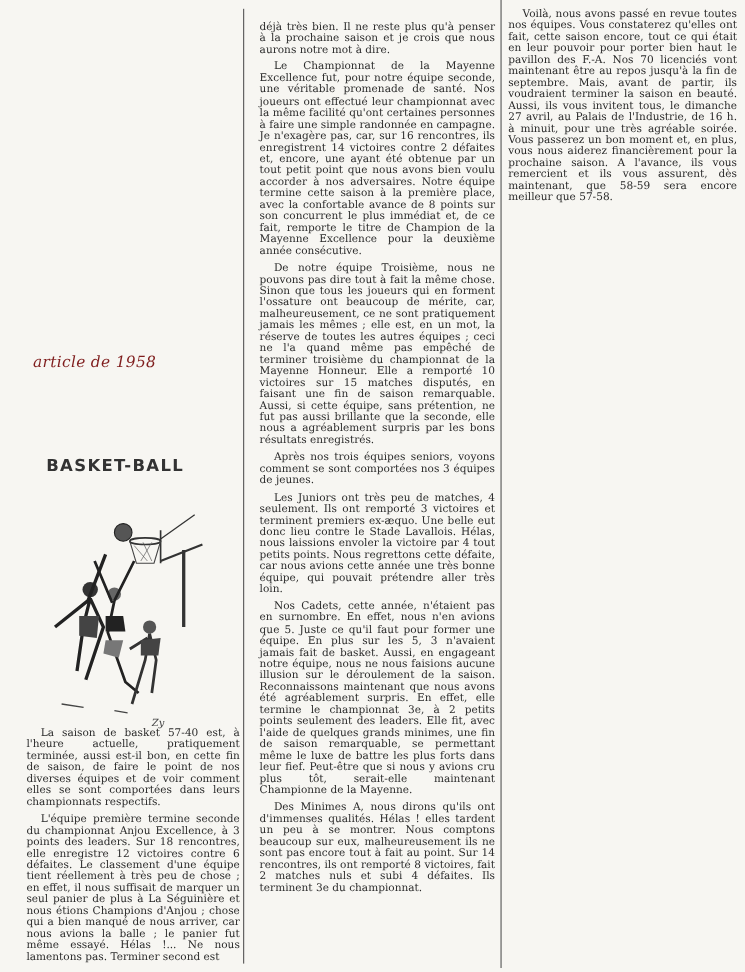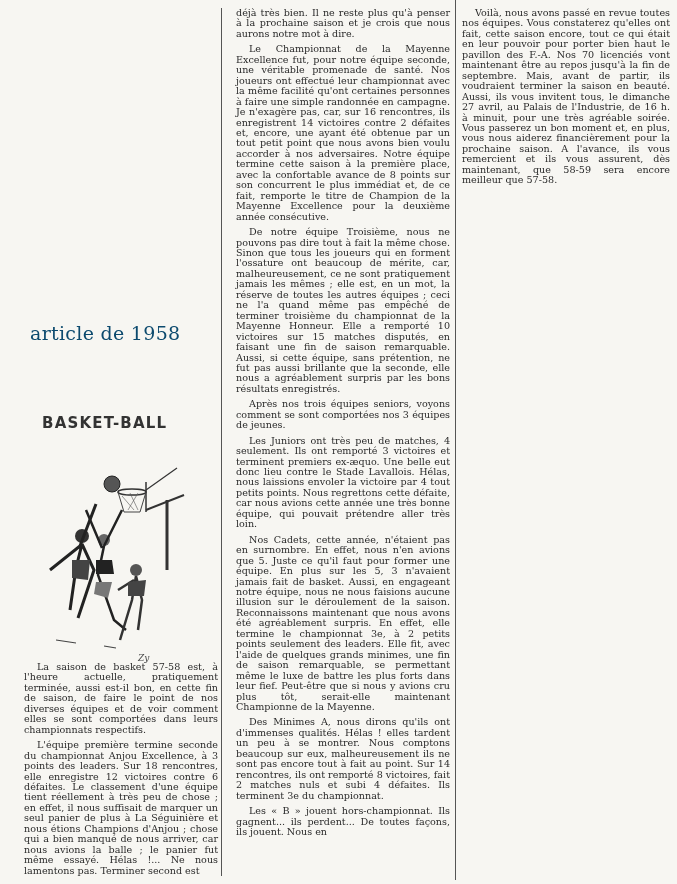--- a/index.html
+++ b/index.html
@@ -9,26 +9,26 @@
     font-family: "DejaVu Serif", "Liberation Serif", serif;
     color: #2a2a2a;
     position: relative;
   }
   .page { position: absolute; inset: 0; }
   .rule-v { position: absolute; background: #555; width: 1px; }
   .col { position: absolute; font-size: 9.6px; line-height: 10.45px; text-align: justify; }
   .col p { margin: 0 0 5px 0; text-indent: 13px; }
   .col p.cont { text-indent: 0; }
   #col1 { left: 24px; width: 194px; top: 662px; }
-  #col2 { left: 236px; width: 214px; top: 8px; }
+  #col2 { left: 236px; width: 214px; top: 20px; }
   #col3 { left: 462px; width: 208px; top: 8px; }
   .handwritten {
     position: absolute; left: 30px; top: 322px;
-    font-family: "DejaVu Serif", serif; 
-    font-size: 19px; color: #0c4a6e; letter-spacing: 0.3px;
+    font-family: "DejaVu Serif", serif; font-style: italic;
+    font-size: 14px; color: #7f1d1d; letter-spacing: 0.3px;
   }
   .headline {
     position: absolute; left: 42px; top: 414px;
     font-family: "DejaVu Sans", sans-serif; font-weight: bold;
     font-size: 15px; letter-spacing: 1.2px; color: #333;
   }
   .illustration { position: absolute; left: 34px; top: 440px; width: 180px; height: 220px; }
   .sig { position: absolute; left: 138px; top: 653px; font-size: 9px; font-style: italic; color: #444; }
 </style>
 </head>
@@ -66,32 +66,31 @@
 
     <circle cx="102" cy="130" r="6" fill="#555"></circle>
     <path d="M102 136 L98 160 L86 200 M102 136 L108 160 L104 190 M100 140 L84 150" stroke="#333" stroke-width="2.5" fill="none"></path>
     <path d="M94 142 L112 140 L110 156 L94 156 Z" fill="#444"></path>
 
     <path d="M22 200 L42 203 M70 206 L82 208" stroke="#444" stroke-width="1.2"></path>
   </svg>
   <div class="sig">Zy</div>
 
   <div class="col" id="col1">
-    <p>La saison de basket 57-58 est, à l'heure actuelle, pratiquement terminée, aussi est-il bon, en cette fin de saison, de faire le point de nos diverses équipes et de voir comment elles se sont comportées dans leurs championnats respectifs.</p>
+    <p>La saison de basket 57-40 est, à l'heure actuelle, pratiquement terminée, aussi est-il bon, en cette fin de saison, de faire le point de nos diverses équipes et de voir comment elles se sont comportées dans leurs championnats respectifs.</p>
     <p>L'équipe première termine seconde du championnat Anjou Excellence, à 3 points des leaders. Sur 18 rencontres, elle enregistre 12 victoires contre 6 défaites. Le classement d'une équipe tient réellement à très peu de chose ; en effet, il nous suffisait de marquer un seul panier de plus à La Séguinière et nous étions Champions d'Anjou ; chose qui a bien manqué de nous arriver, car nous avions la balle ; le panier fut même essayé. Hélas !... Ne nous lamentons pas. Terminer second est</p>
   </div>
 
   <div class="col" id="col2">
     <p class="cont">déjà très bien. Il ne reste plus qu'à penser à la prochaine saison et je crois que nous aurons notre mot à dire.</p>
     <p>Le Championnat de la Mayenne Excellence fut, pour notre équipe seconde, une véritable promenade de santé. Nos joueurs ont effectué leur championnat avec la même facilité qu'ont certaines personnes à faire une simple randonnée en campagne. Je n'exagère pas, car, sur 16 rencontres, ils enregistrent 14 victoires contre 2 défaites et, encore, une ayant été obtenue par un tout petit point que nous avons bien voulu accorder à nos adversaires. Notre équipe termine cette saison à la première place, avec la confortable avance de 8 points sur son concurrent le plus immédiat et, de ce fait, remporte le titre de Champion de la Mayenne Excellence pour la deuxième année consécutive.</p>
     <p>De notre équipe Troisième, nous ne pouvons pas dire tout à fait la même chose. Sinon que tous les joueurs qui en forment l'ossature ont beaucoup de mérite, car, malheureusement, ce ne sont pratiquement jamais les mêmes ; elle est, en un mot, la réserve de toutes les autres équipes ; ceci ne l'a quand même pas empêché de terminer troisième du championnat de la Mayenne Honneur. Elle a remporté 10 victoires sur 15 matches disputés, en faisant une fin de saison remarquable. Aussi, si cette équipe, sans prétention, ne fut pas aussi brillante que la seconde, elle nous a agréablement surpris par les bons résultats enregistrés.</p>
     <p>Après nos trois équipes seniors, voyons comment se sont comportées nos 3 équipes de jeunes.</p>
     <p>Les Juniors ont très peu de matches, 4 seulement. Ils ont remporté 3 victoires et terminent premiers ex-æquo. Une belle eut donc lieu contre le Stade Lavallois. Hélas, nous laissions envoler la victoire par 4 tout petits points. Nous regrettons cette défaite, car nous avions cette année une très bonne équipe, qui pouvait prétendre aller très loin.</p>
     <p>Nos Cadets, cette année, n'étaient pas en surnombre. En effet, nous n'en avions que 5. Juste ce qu'il faut pour former une équipe. En plus sur les 5, 3 n'avaient jamais fait de basket. Aussi, en engageant notre équipe, nous ne nous faisions aucune illusion sur le déroulement de la saison. Reconnaissons maintenant que nous avons été agréablement surpris. En effet, elle termine le championnat 3e, à 2 petits points seulement des leaders. Elle fit, avec l'aide de quelques grands minimes, une fin de saison remarquable, se permettant même le luxe de battre les plus forts dans leur fief. Peut-être que si nous y avions cru plus tôt, serait-elle maintenant Championne de la Mayenne.</p>
     <p>Des Minimes A, nous dirons qu'ils ont d'immenses qualités. Hélas ! elles tardent un peu à se montrer. Nous comptons beaucoup sur eux, malheureusement ils ne sont pas encore tout à fait au point. Sur 14 rencontres, ils ont remporté 8 victoires, fait 2 matches nuls et subi 4 défaites. Ils terminent 3e du championnat.</p>
-    <p>Les « B » jouent hors-championnat. Ils gagnent... ils perdent... De toutes façons, ils jouent. Nous en</p>
   </div>
 
   <div class="col" id="col3">
     <p>Voilà, nous avons passé en revue toutes nos équipes. Vous constaterez qu'elles ont fait, cette saison encore, tout ce qui était en leur pouvoir pour porter bien haut le pavillon des F.-A. Nos 70 licenciés vont maintenant être au repos jusqu'à la fin de septembre. Mais, avant de partir, ils voudraient terminer la saison en beauté. Aussi, ils vous invitent tous, le dimanche 27 avril, au Palais de l'Industrie, de 16 h. à minuit, pour une très agréable soirée. Vous passerez un bon moment et, en plus, vous nous aiderez financièrement pour la prochaine saison. A l'avance, ils vous remercient et ils vous assurent, dès maintenant, que 58-59 sera encore meilleur que 57-58.</p>
   </div>
 
 </div>
 
 </body></html>

